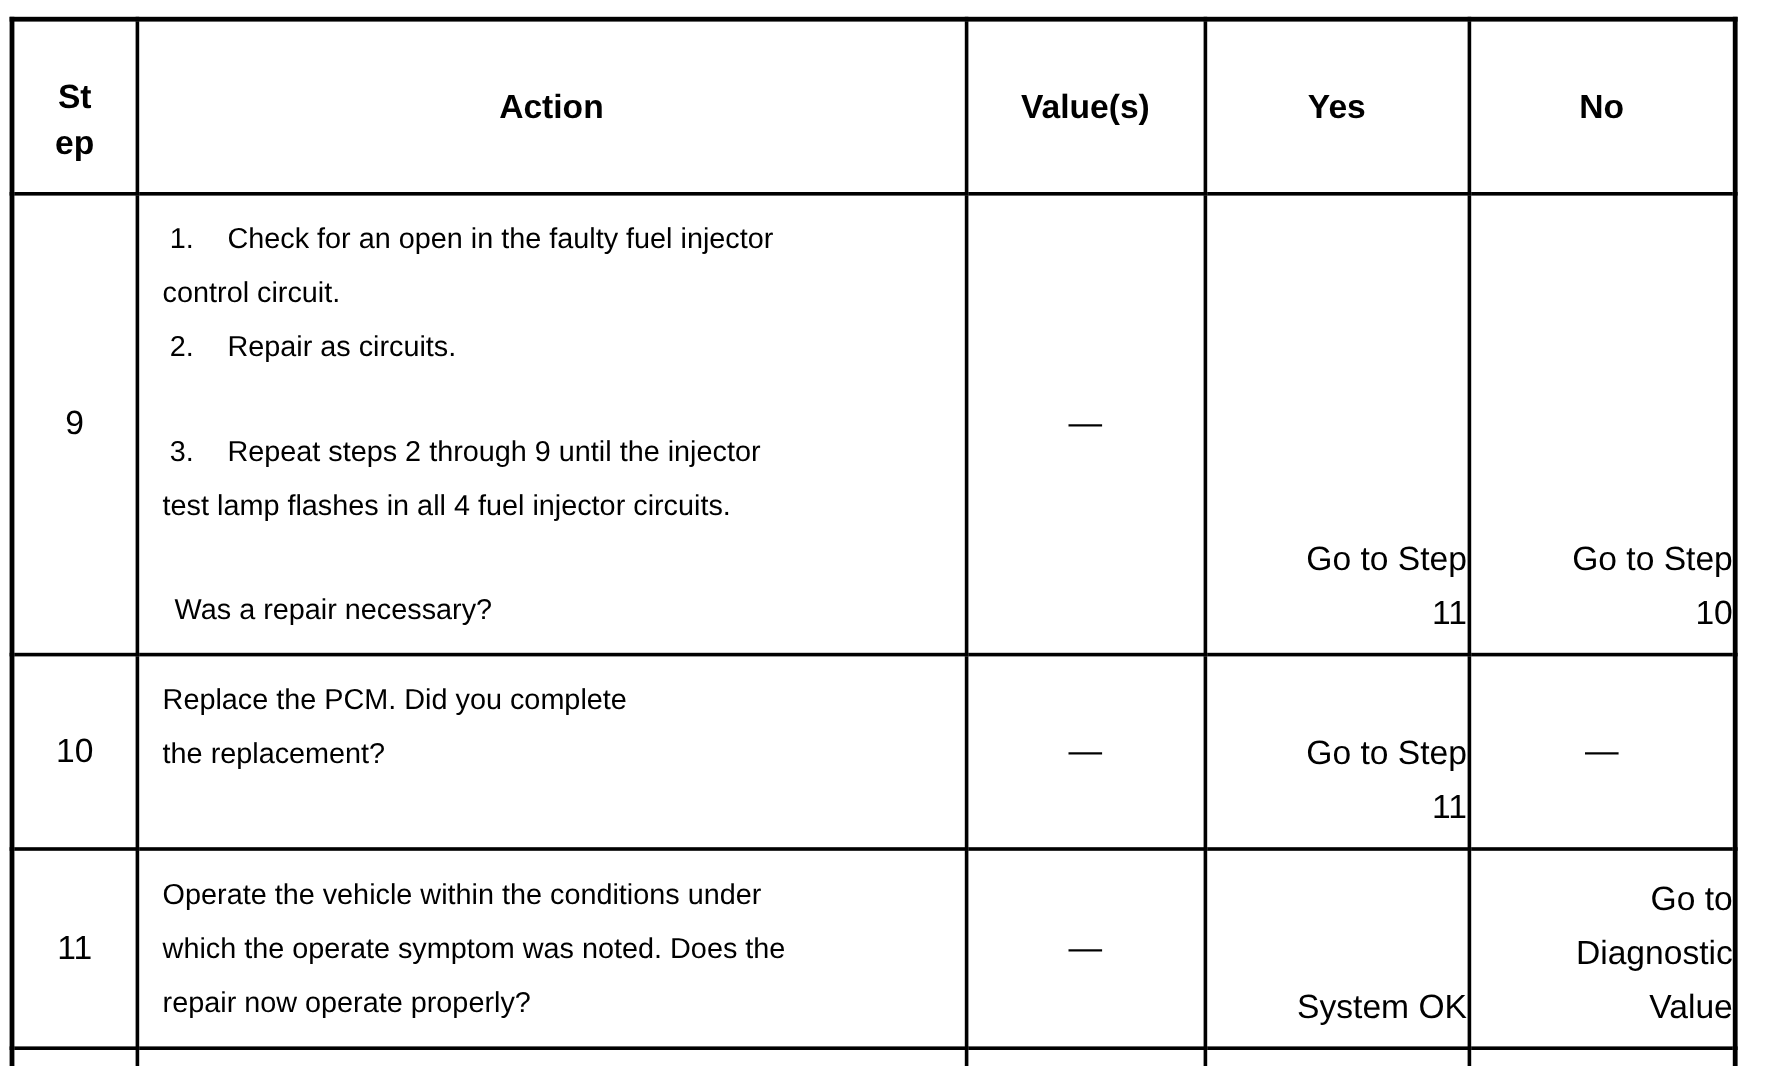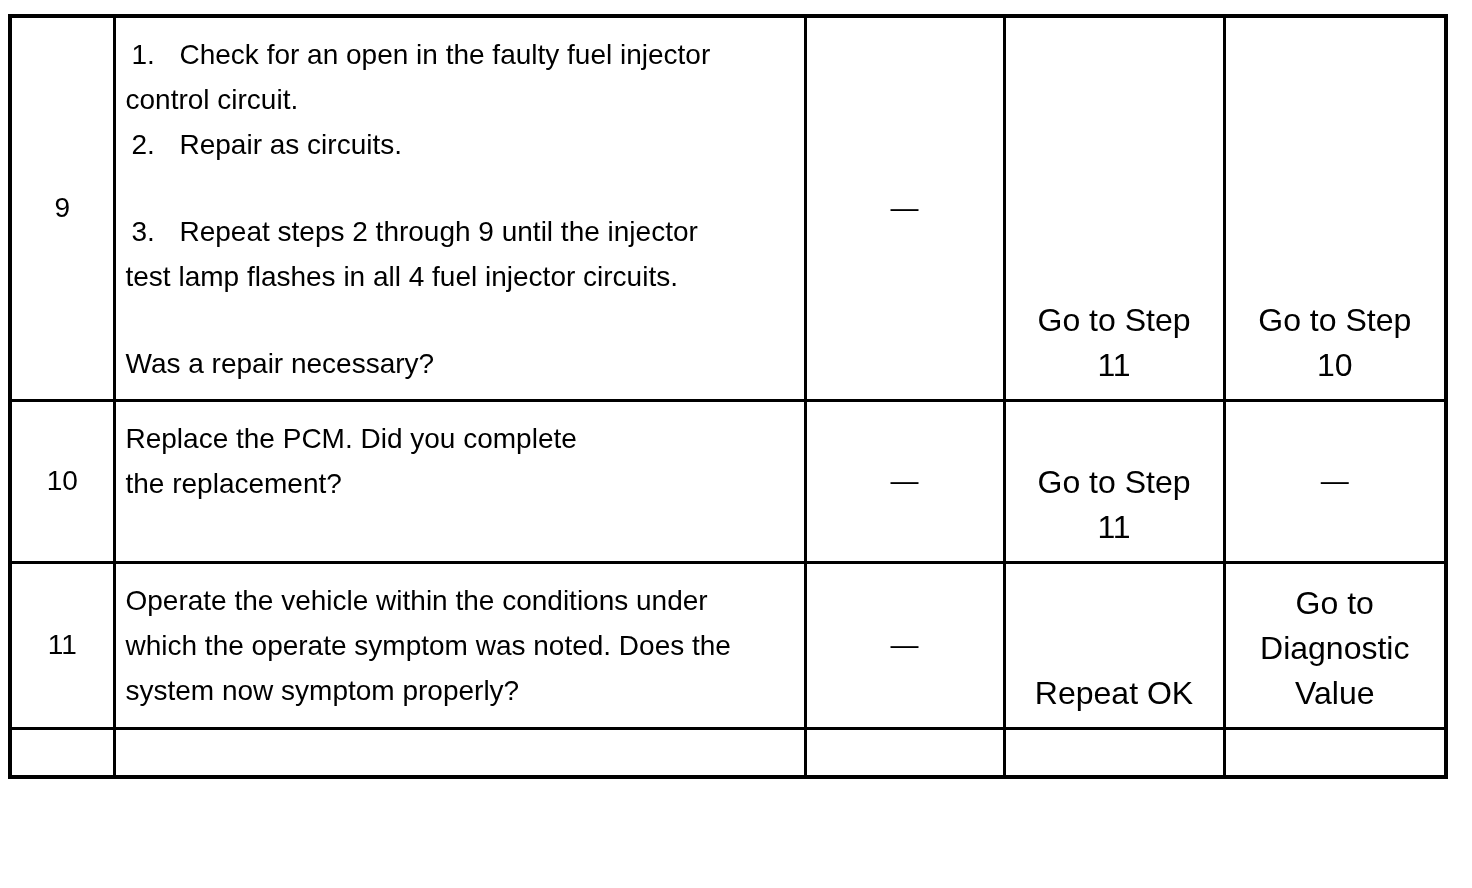--- a/index.html
+++ b/index.html
@@ -38,61 +38,73 @@
   .head-step-block { margin-top: 22px; }
   
   td.cell-step {
     font-size: 28px;
     text-align: center;
     vertical-align: middle;
   }
   
   td.cell-action {
     vertical-align: top;
-    font-size: 28px;
+    font-size: 24px;
     line-height: 45px;
-    padding: 14px 8px 0 10px;
+    padding: 14px 8px 0 20px;
     text-align: left;
   }
   .num {
     display: inline-block;
     width: 48px;
     margin-left: 6px;
   }
   .blank-line { height: 42px; }
-  .question-line { }
+  .question-line { margin-left: 10px; }
   
   td.cell-value {
     font-size: 28px;
     text-align: center;
     vertical-align: middle;
   }
   
   td.cell-result {
-    font-size: 32px;
-    text-align: center;
+    font-size: 28px;
+    text-align: right;
     vertical-align: bottom;
     line-height: 45px;
     padding-bottom: 11px;
   }
   tr.partial-row td { height: 45px; }
 </style>
 </head>
 <body>
 
 <table class="diag-table">
   <colgroup>
     <col style="width:104px">
     <col style="width:691px">
     <col style="width:199px">
     <col style="width:220px">
     <col style="width:222px">
   </colgroup>
 
   <tbody>
+      <tr style="height:145px">
+    <th>
+      <div class="head-step-block">
+        <div>St</div>
+        <div>ep</div>
+      </div>
+    </th>
+    <th>Action</th>
+    <th>Value(s)</th>
+    <th>Yes</th>
+    <th>No</th>
+  </tr>
 
   <tr style="height:384px">
     <td class="cell-step">9</td>
     <td class="cell-action">
       <div>
         <span class="num">1.</span><span>Check for an open in the faulty fuel injector</span>
       </div>
       <div>control circuit.</div>
       <div>
         <span class="num">2.</span><span>Repair as circuits.</span>
@@ -128,24 +140,24 @@
       <div>11</div>
     </td>
     <td class="cell-value">—</td>
   </tr>
 
   <tr style="height:166px">
     <td class="cell-step">11</td>
     <td class="cell-action">
       <div>Operate the vehicle within the conditions under</div>
       <div>which the operate symptom was noted. Does the</div>
-      <div>system now symptom properly?</div>
+      <div>repair now operate properly?</div>
     </td>
     <td class="cell-value">—</td>
-    <td class="cell-result">Repeat OK</td>
+    <td class="cell-result">System OK</td>
     <td class="cell-result">
       <div>Go to</div>
       <div>Diagnostic</div>
       <div>Value</div>
     </td>
   </tr>
 
   <tr class="partial-row">
     <td></td>
     <td></td>

